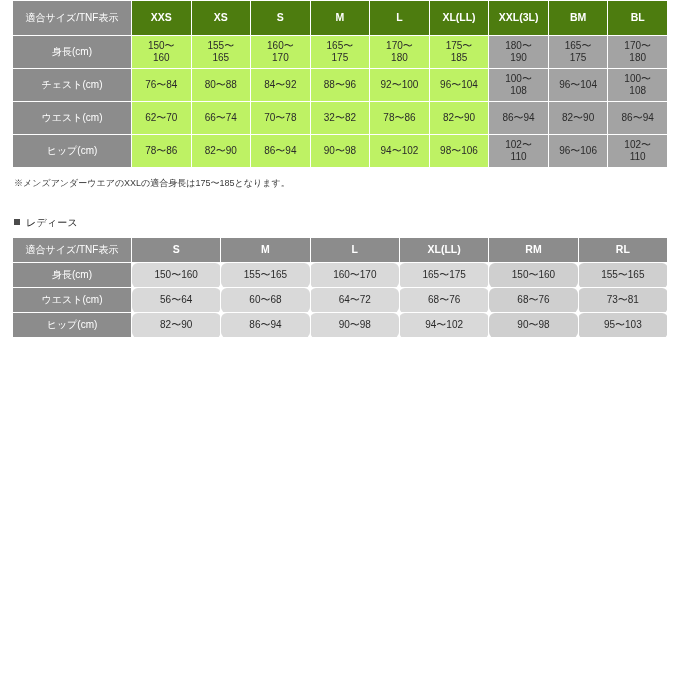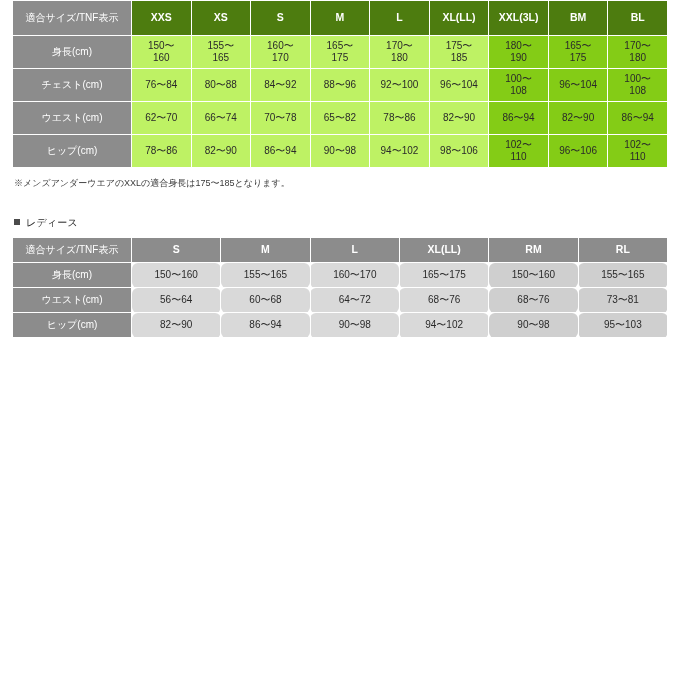--- a/index.html
+++ b/index.html
@@ -77,21 +77,21 @@
     background: #8c8c8c;
     color: #ffffff;
     height: 32px;
     font-size: 10px;
   }
   #mens-table td.cell {
     background: #bef264;
     height: 32px;
   }
   #mens-table td.cell.alt {
-    background: #84cc16;
+    background: #a3a3a3;
   }
   .note {
     font-size: 9px;
     color: #3a3a3a;
     margin: 9px 0 0 2px;
   }
   
   #ladies-table {
     width: 656px;
   }
@@ -169,21 +169,21 @@
           <td class="cell">96〜104</td>
           <td class="cell alt">100〜<br>108</td>
           <td class="cell alt">96〜104</td>
           <td class="cell alt">100〜<br>108</td>
         </tr>
         <tr>
           <td class="rowhead">ウエスト(cm)</td>
           <td class="cell">62〜70</td>
           <td class="cell">66〜74</td>
           <td class="cell">70〜78</td>
-          <td class="cell">65〜82</td>
+          <td class="cell">32〜82</td>
           <td class="cell">78〜86</td>
           <td class="cell">82〜90</td>
           <td class="cell alt">86〜94</td>
           <td class="cell alt">82〜90</td>
           <td class="cell alt">86〜94</td>
         </tr>
         <tr>
           <td class="rowhead">ヒップ(cm)</td>
           <td class="cell">78〜86</td>
           <td class="cell">82〜90</td>

